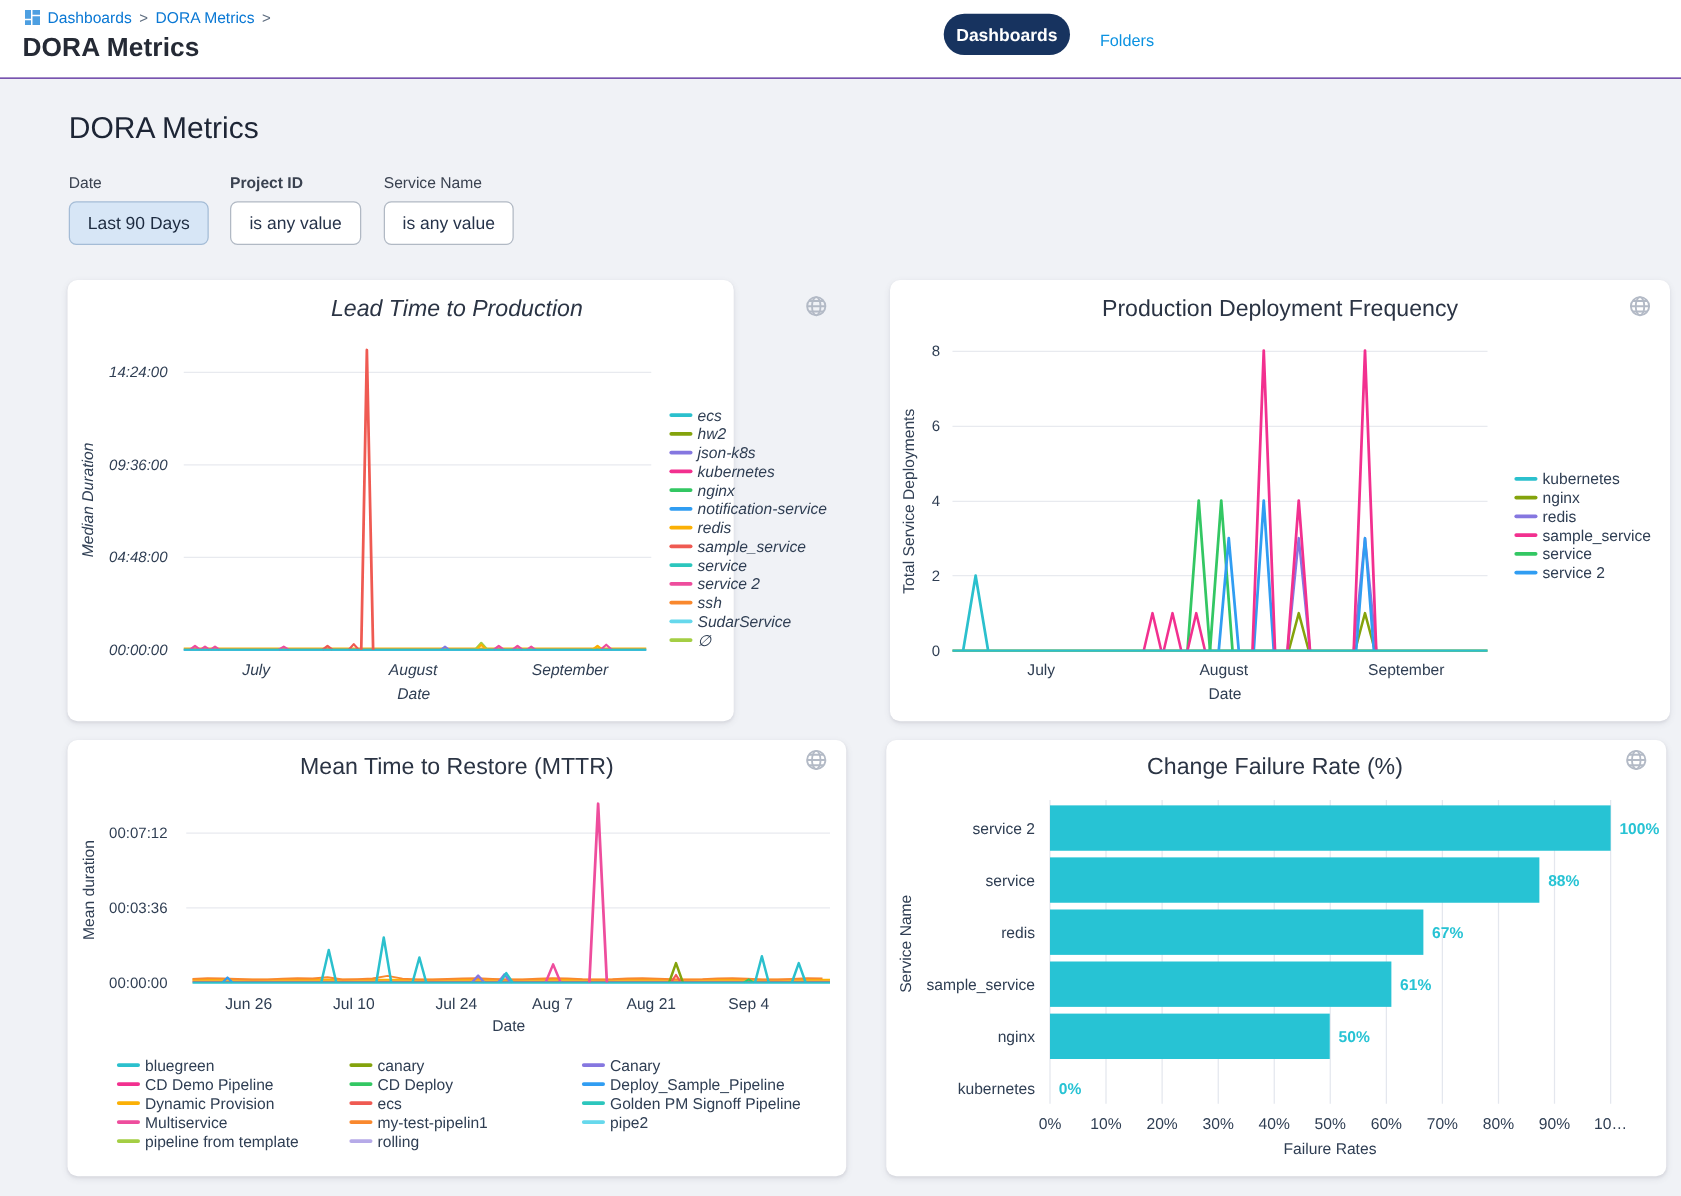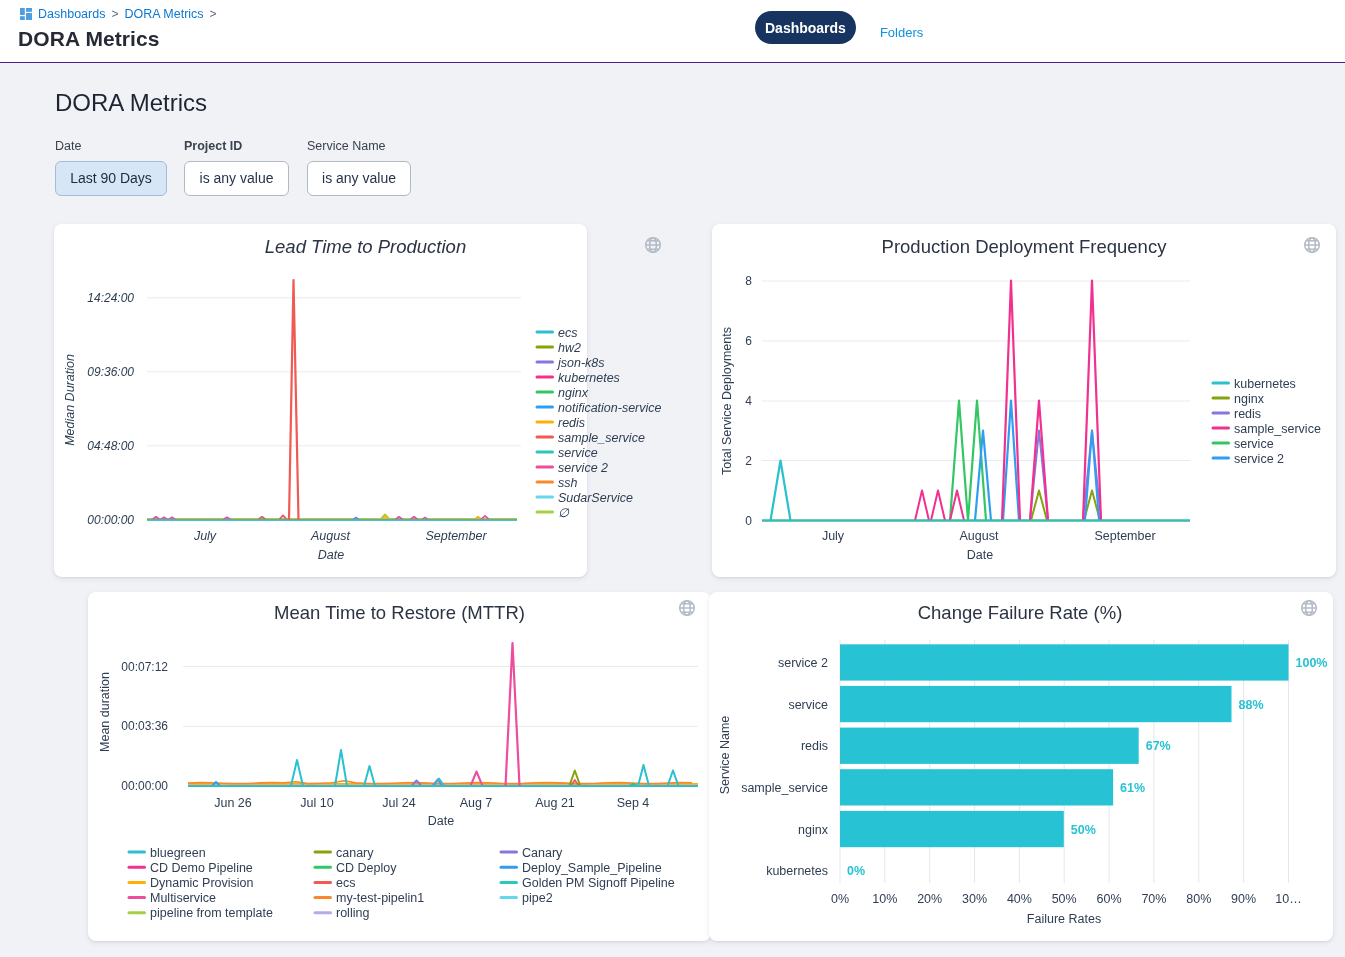--- a/index.html
+++ b/index.html
@@ -14,21 +14,21 @@
 .folders { display:inline-block; color:#0b92e1; font-size:13px; font-weight:500; margin-left:24px; vertical-align:middle; padding-top:8px; }
 .h2 { position:absolute; left:55px; top:89px; font-size:24px; color:#1d2535; font-weight:500; }
 .flabel { position:absolute; font-size:12.5px; color:#3a4250; }
 .fbtn { position:absolute; height:35px; border-radius:6px; font-size:14px; color:#26334a; text-align:center; line-height:33px; }
 .fdate { left:55px; top:161px; width:112px; background:#d7e6f6; border:1px solid #a4bcd6; font-weight:500; color:#1d2b40; }
 .fany1 { left:184px; top:161px; width:105px; background:#fff; border:1px solid #b1b9c4; }
 .fany2 { left:307px; top:161px; width:104px; background:#fff; border:1px solid #b1b9c4; }
 .card { position:absolute; background:#fff; border-radius:8px; box-shadow:0 1px 2px rgba(40,41,61,0.06), 0 2px 5px rgba(96,97,112,0.12); }
 #card1 { left:54px; top:224px; width:533px; height:353px;font-style:italic; }
 #card2 { left:689px; top:224px; width:624px; height:353px;margin-left:23px; }
-#card3 { left:54px; top:592px; width:623px; height:349px;margin-left:34px; }
+#card3 { left:54px; top:592px; width:623px; height:349px; }
 #card4 { left:689px; top:592px; width:624px; height:349px;margin-left:20px; }
 </style>
 </head>
 <body>
 <div class="header">
 <svg class="hicon" viewBox="0 0 12 12">
 <rect x="0" y="0" width="4.8" height="7" fill="#4d9fe1"></rect>
 <rect x="0" y="8.2" width="4.8" height="3.8" fill="#4d9fe1"></rect>
 <rect x="6" y="0" width="6" height="3.8" fill="#4d9fe1"></rect>
 <rect x="6" y="5" width="6" height="7" fill="#4d9fe1"></rect>

